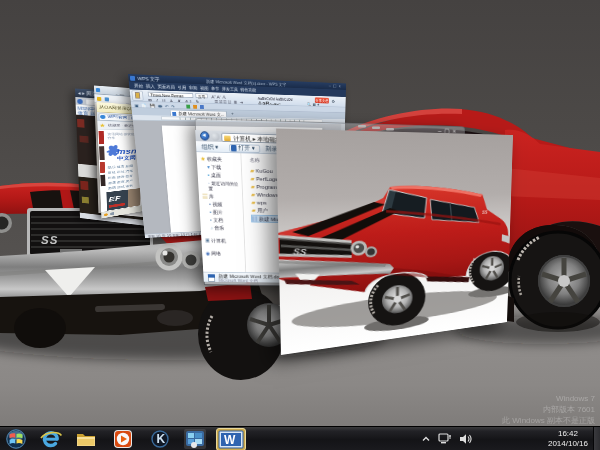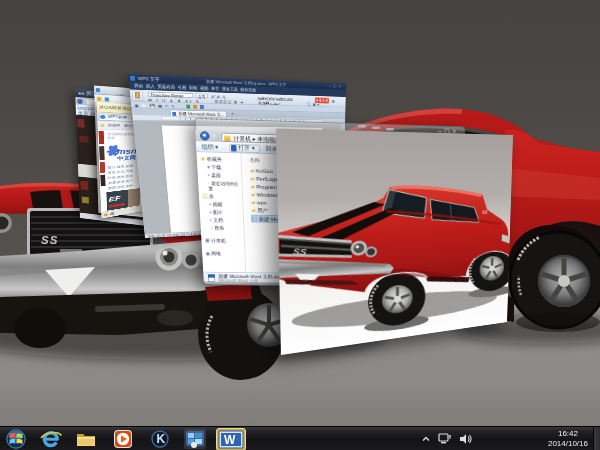--- a/index.html
+++ b/index.html
@@ -424,20 +424,21 @@
           <line x1="219" y1="160" x2="226" y2="172"></line>
           <line x1="219" y1="160" x2="212" y2="172"></line>
           <line x1="219" y1="160" x2="207" y2="156"></line>
         </g>
 <circle cx="219" cy="160" r="3.6" fill="#d8d8d8"></circle>
 
 <text x="205" y="93" font-size="5" fill="#e8b8b4" font-style="italic" font-weight="bold">SS</text>
 </svg>
 </div>
 
+<div id="wmark">Windows 7<br>内部版本 7601<br>此 Windows 副本不是正版</div>
 
 <div id="taskbar">
 
 <svg class="icon" style="left:5px;top:1px;width:22px;height:22px" viewBox="0 0 22 22">
 <circle cx="11" cy="11" r="10" fill="#10304f"></circle>
 <circle cx="11" cy="11" r="9.2" fill="none" stroke="#5a86a8" stroke-width="1"></circle>
 <ellipse cx="11" cy="7.5" rx="7.5" ry="4.5" fill="#7fb3d6" opacity="0.45"></ellipse>
 <g>
 <path d="M4.6,10.3 C6.8,8.9 8.8,9.1 10.3,9.8 L10.3,5.6 C8.8,5 6.8,4.9 4.6,6.3 Z" fill="#f25c4e"></path>
 <path d="M11.5,10 C13.2,9.4 15.4,9.4 17.4,10.5 L17.4,6.4 C15.4,5.3 13.2,5.3 11.5,6 Z" fill="#9fe05f"></path>

